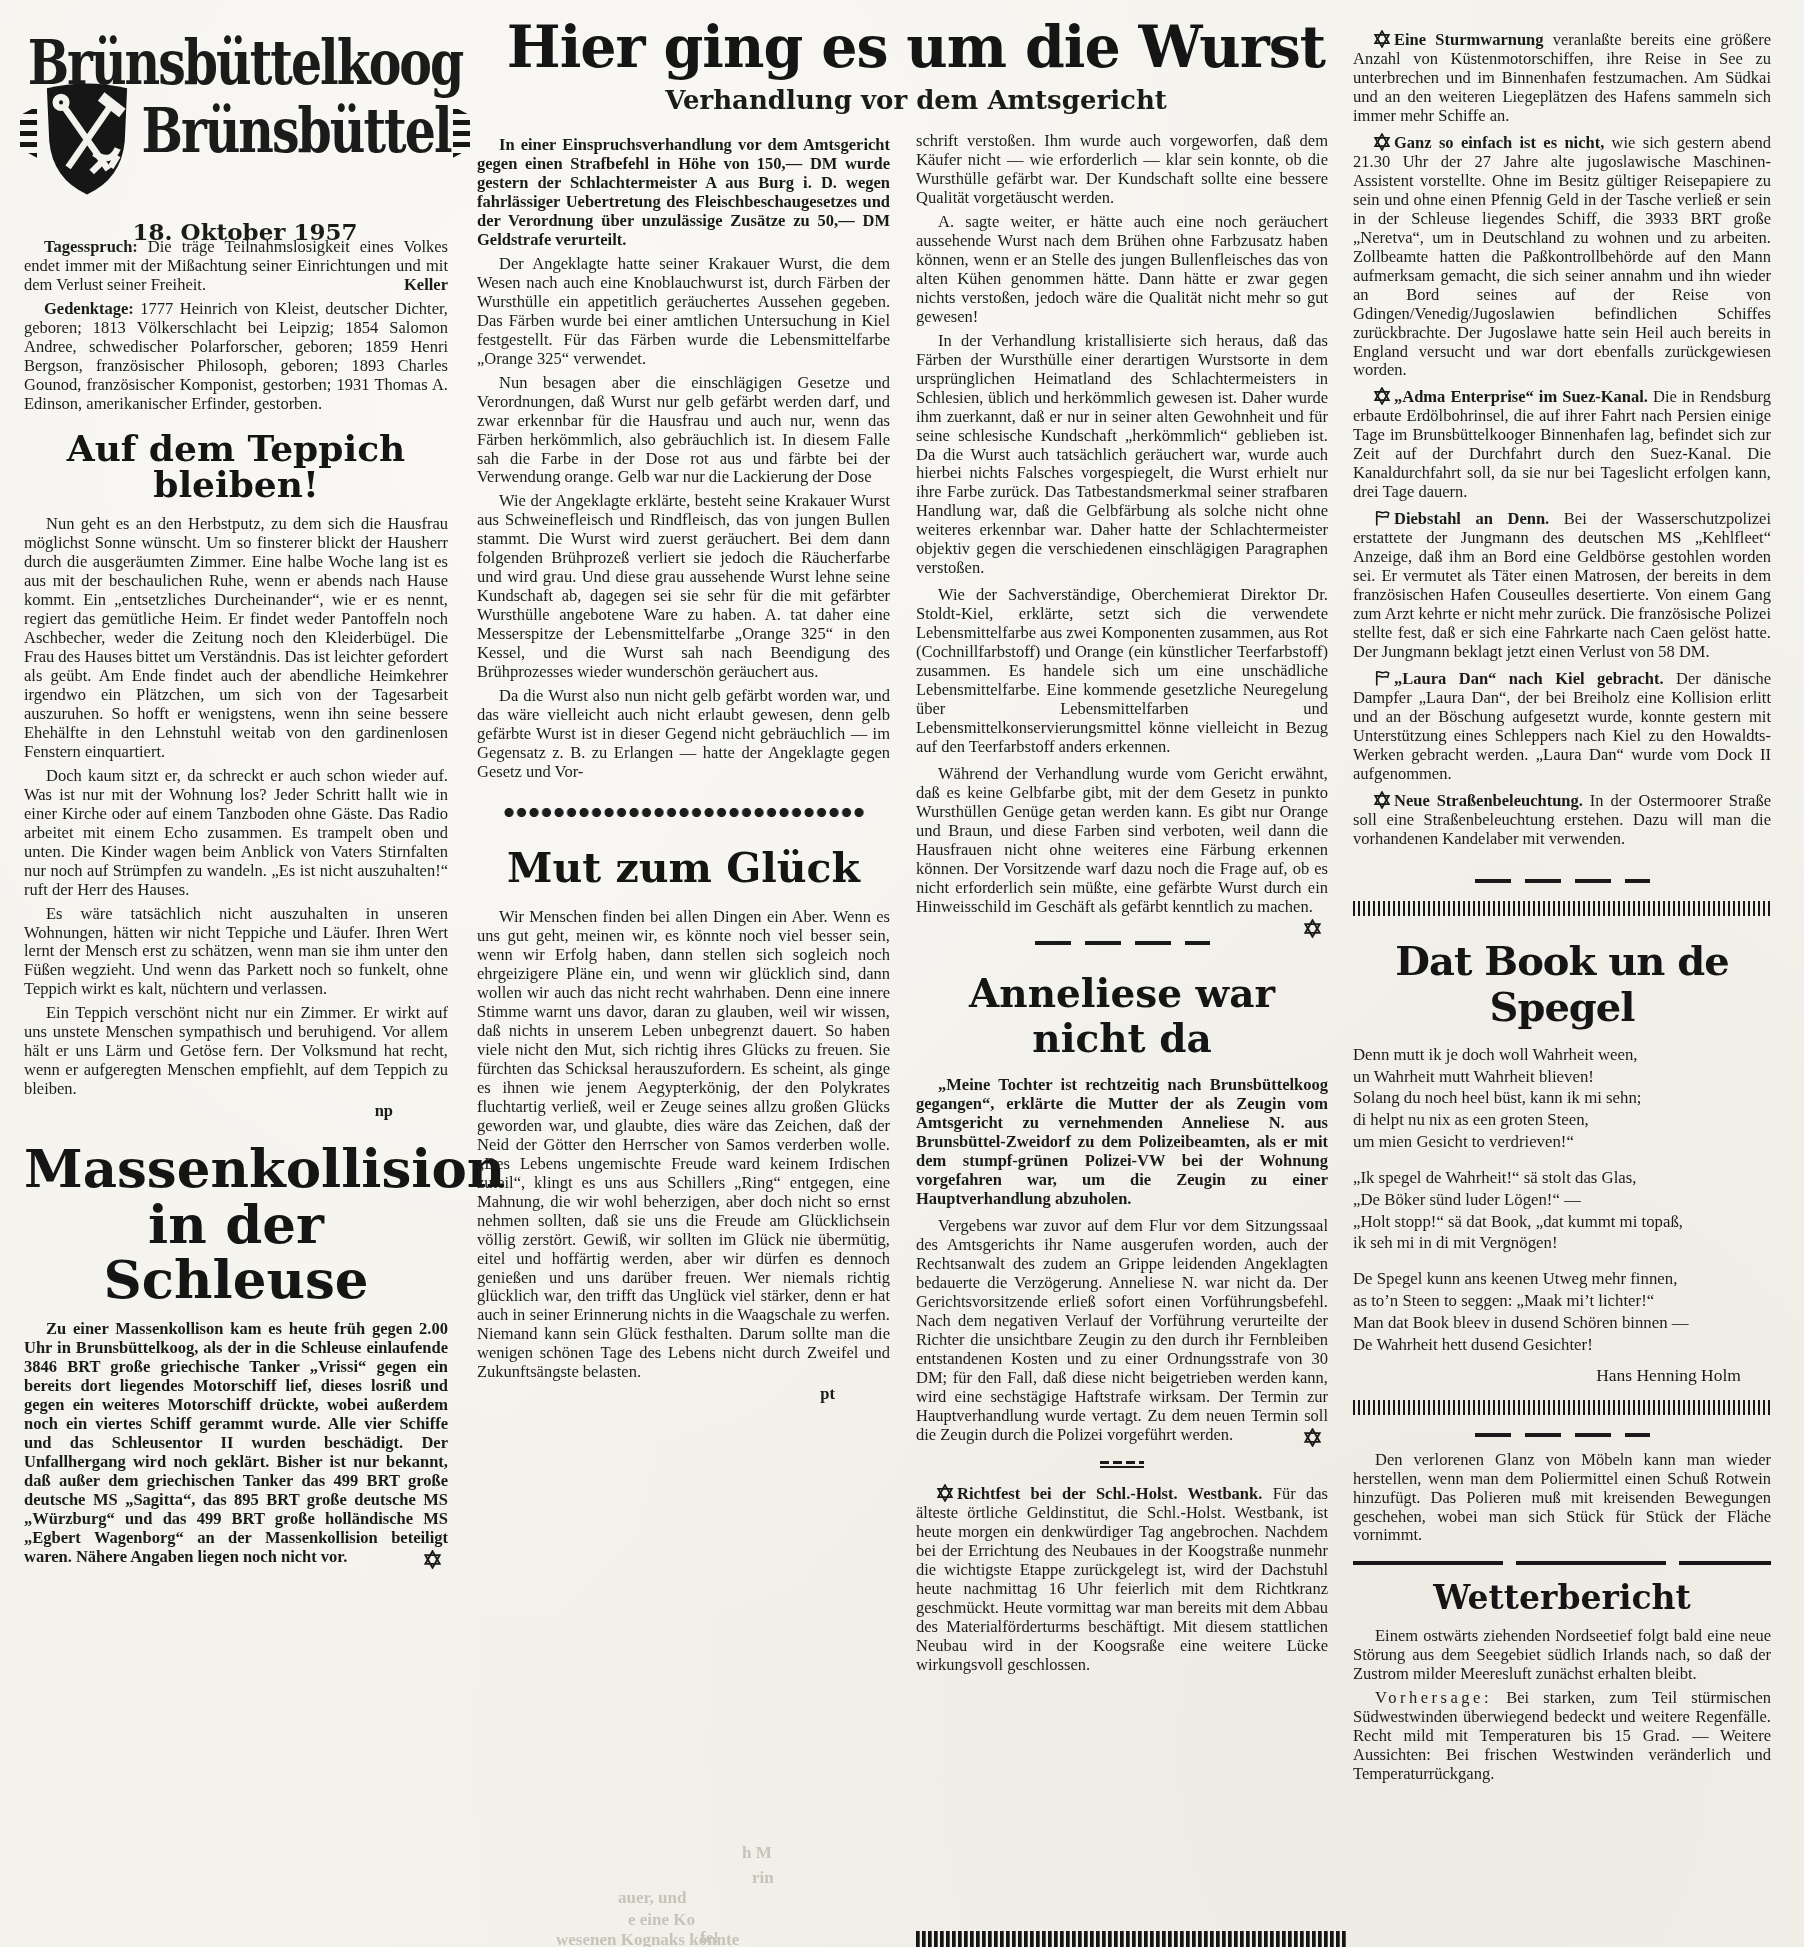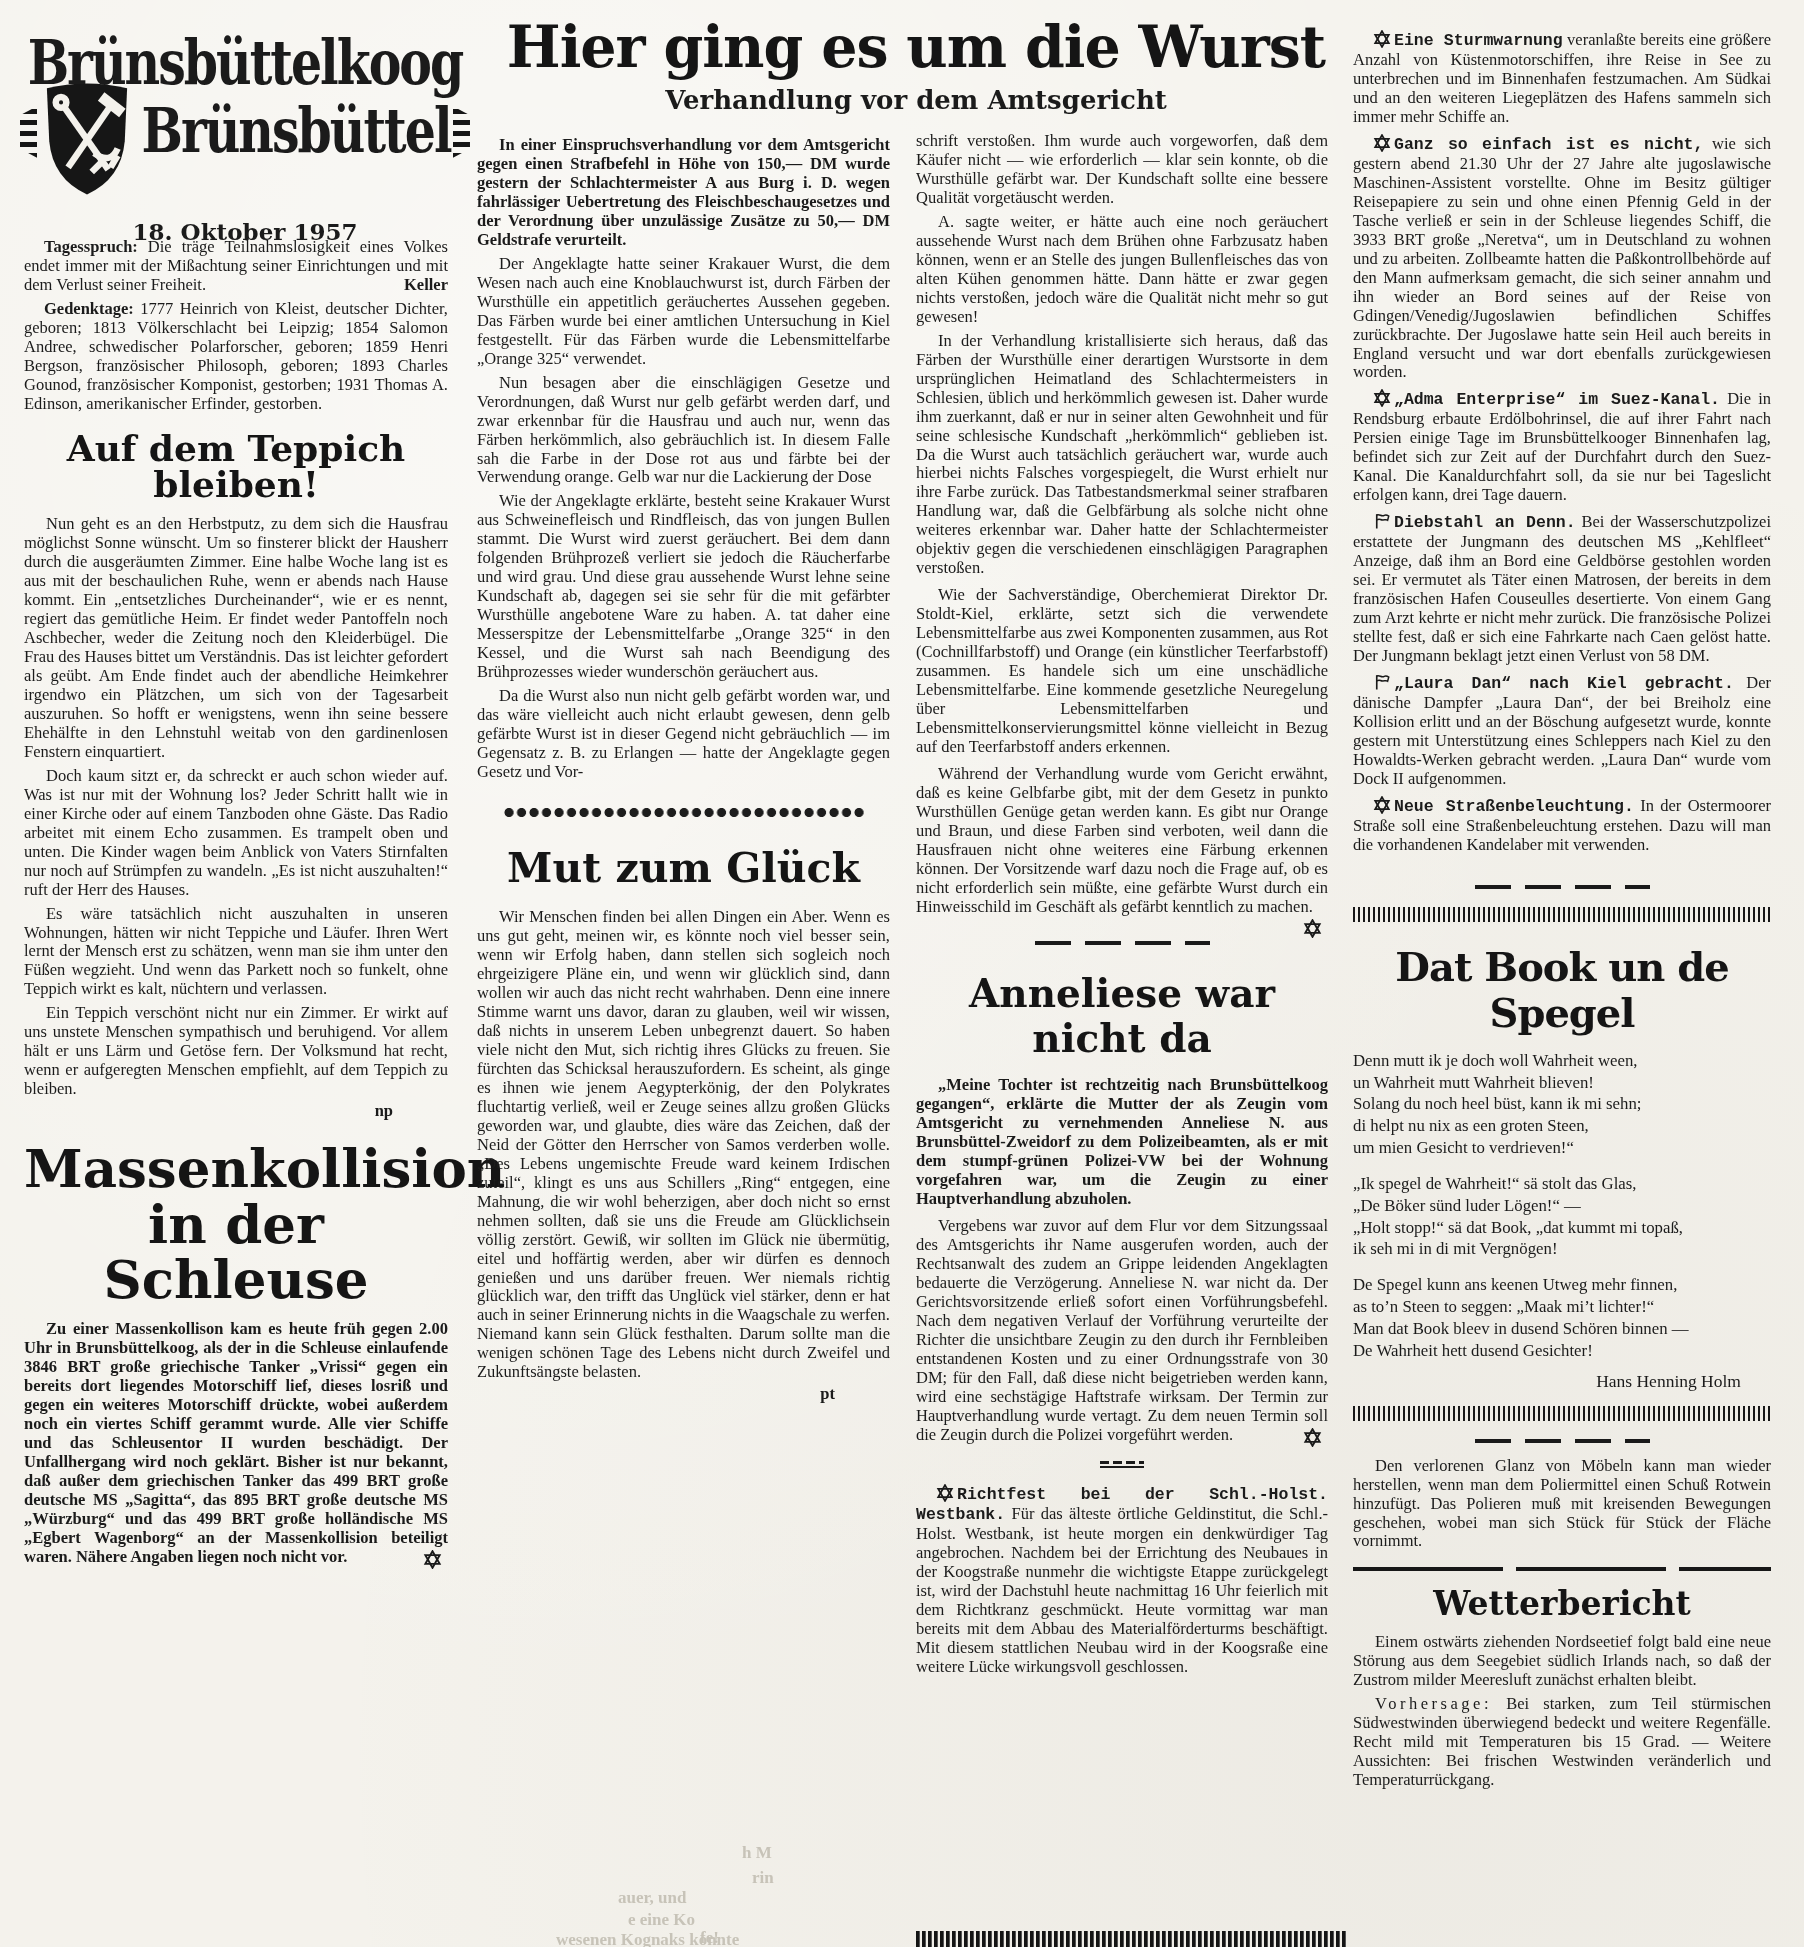--- a/index.html
+++ b/index.html
@@ -46,21 +46,21 @@
   .hatch{height:15px;margin:8px 0;background:repeating-linear-gradient(90deg,#171717 0 2px,rgba(0,0,0,0) 2px 5px);}
   .longrule{height:4px;margin:16px 0 8px;background:repeating-linear-gradient(90deg,#171717 0 150px,rgba(0,0,0,0) 150px 163px);}
   .bottomhatch{position:absolute;left:916px;top:1931px;width:432px;height:16px;
                background:repeating-linear-gradient(90deg,#141414 0 3px,#555 3px 4px,rgba(0,0,0,0) 4px 6px);}
   
   .ic{display:inline-block;width:18px;height:18px;vertical-align:-3px;margin:0 3px 0 0;}
   .endmark{float:right;width:19px;height:19px;margin:2px 6px 0 8px;}
   
   .poem p{margin:0;text-indent:-30px;padding-left:30px;text-align:left;line-height:1.3;font-size:16.8px;}
   .stanza{margin-bottom:14px;}
-  .brief b{font-family:Liberation Mono, monospace;}
+  .brief b{font-family:Liberation Serif, serif;}
   .ghostfrag{position:absolute;color:#c7c3b8;font-size:17px;font-weight:bold;}
 </style>
 </head>
 <body>
 
 <svg width="0" height="0" style="position:absolute">
   <defs>
     <g id="star6">
       <path d="M12 1.5 L21 17.5 L3 17.5 Z" fill="none" stroke="#1a1a1a" stroke-width="2.4"></path>
       <path d="M12 22.5 L3 6.5 L21 6.5 Z" fill="none" stroke="#1a1a1a" stroke-width="2.4"></path>

